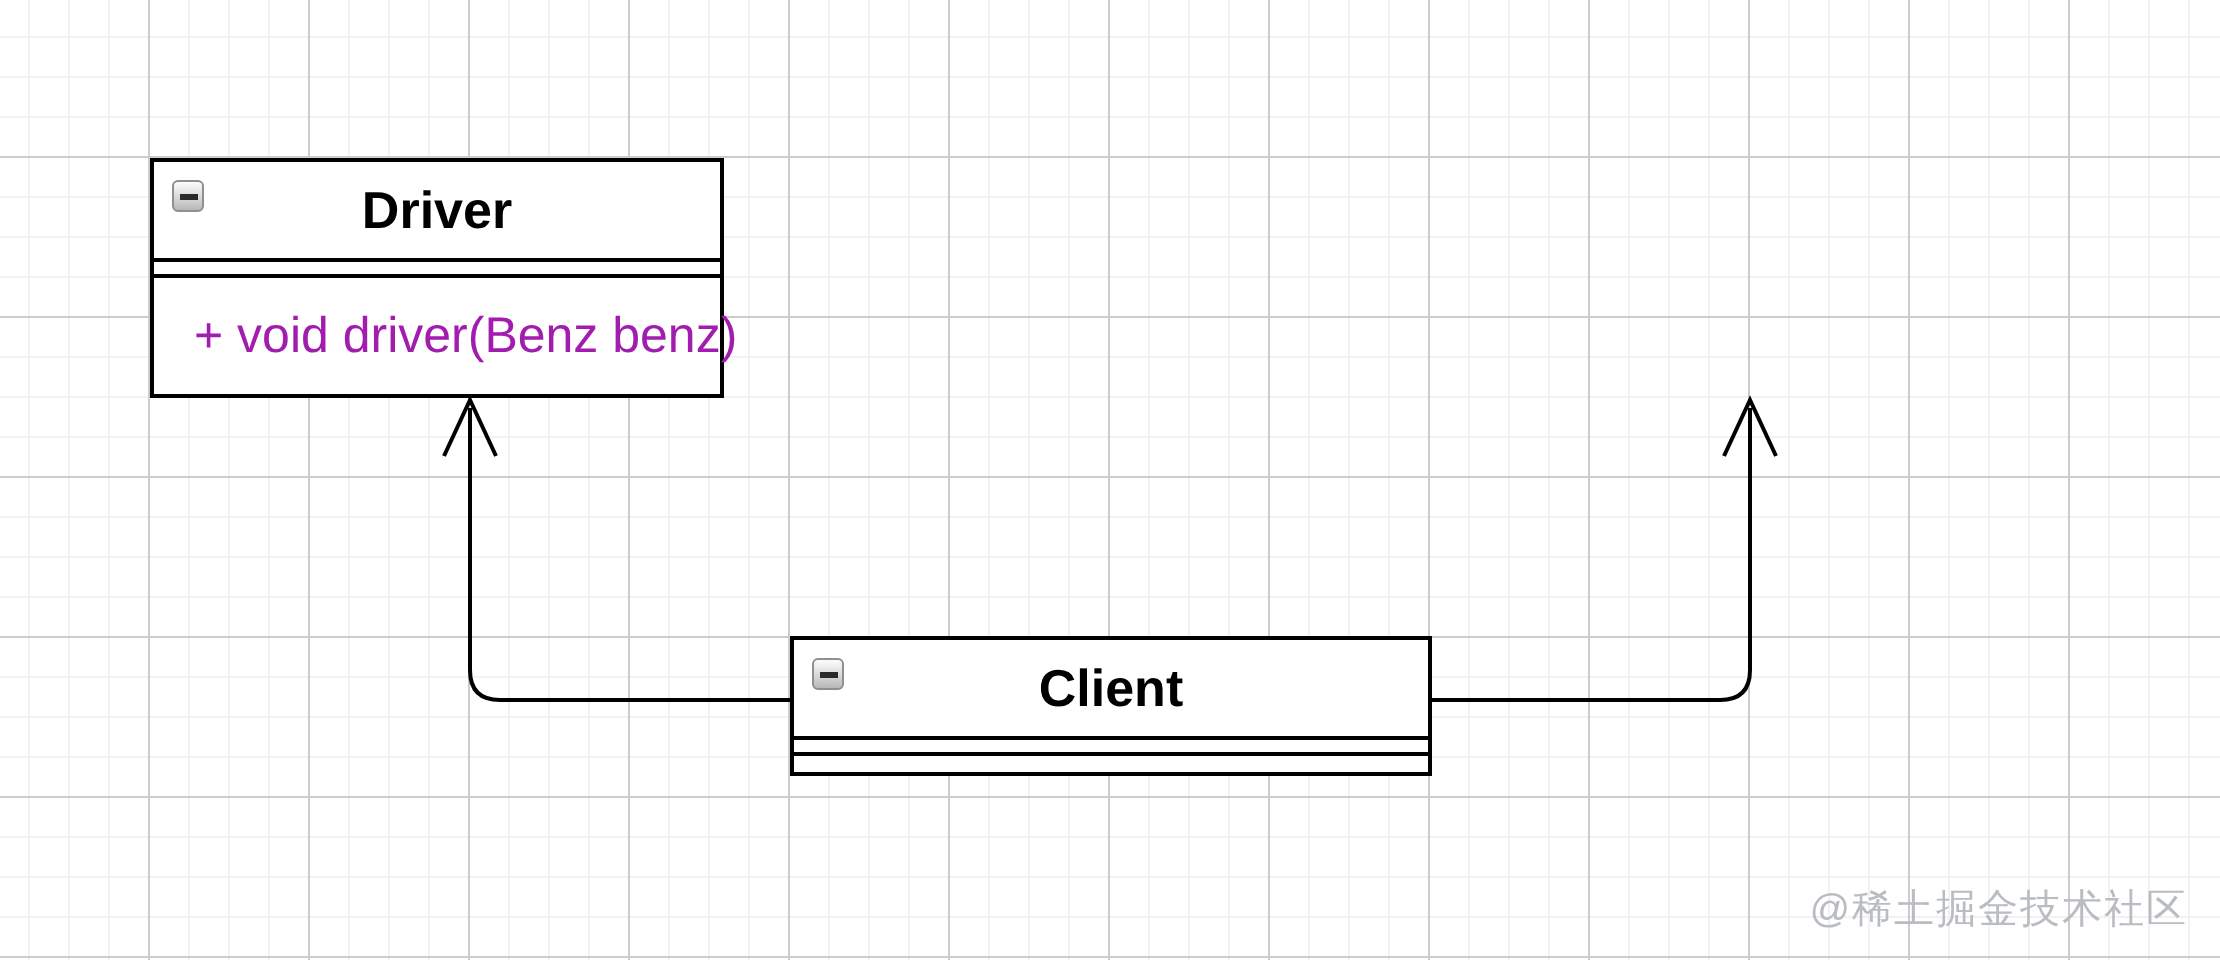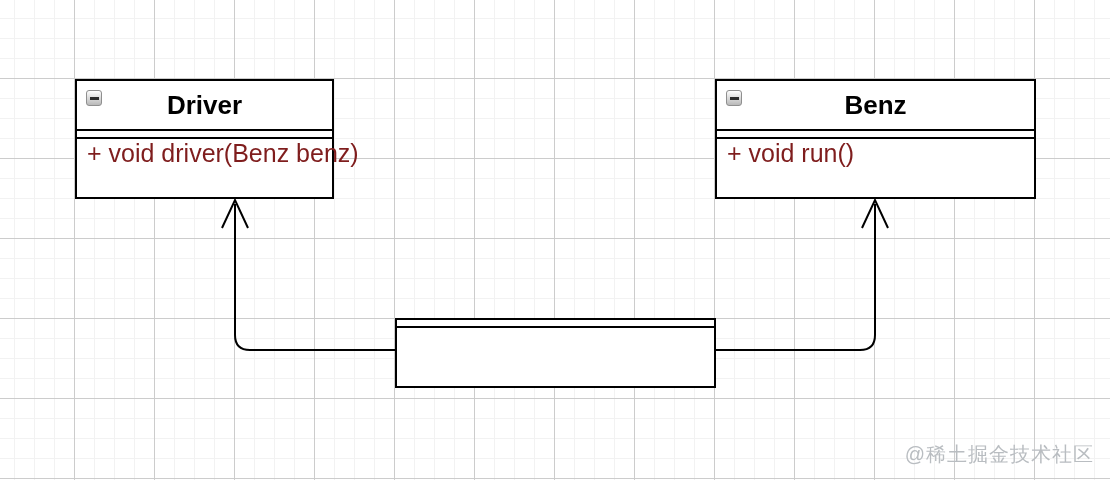--- a/index.html
+++ b/index.html
@@ -28,21 +28,21 @@
   }
   svg.connectors * { pointer-events: visibleStroke; }
   .uml-class {
     position: absolute;
     box-sizing: border-box;
     border: 2px solid #000000;
     background: #ffffff;
     display: flex;
     flex-direction: column;
   }
-  .uml-class.driver { left: 75px;  top: 79px;  width: 259px; height: 120px; }
+  .uml-class.driver { left: 75px;  top: 79px;  width: 287px; height: 120px; }
   .uml-class.benz   { left: 715px; top: 79px;  width: 321px; height: 120px; }
   .uml-class.client { left: 395px; top: 318px; width: 321px; height: 70px; }
   .uml-title {
     position: relative;
     height: 48px;
     flex: 0 0 48px;
     border-bottom: 2px solid #000000;
     display: flex;
     align-items: center;
     justify-content: center;
@@ -67,23 +67,24 @@
     background: #2a2a2a;
   }
   .uml-attrs {
     height: 6px;
     flex: 0 0 6px;
     border-bottom: 2px solid #000000;
   }
   .uml-methods {
     flex: 1 1 auto;
     display: flex;
-    padding-left: 10px;
+    align-items: center;
+    padding-left: 20px;
     font-size: 25px;
-    color: #7f1d1d;
+    color: #a21caf;
     white-space: nowrap;
   }
   .watermark {
     position: absolute;
     right: 16px;
     bottom: 12px;
     font-size: 20px;
     color: #b9bdc1;
     letter-spacing: 1px;
     user-select: none;
@@ -110,33 +111,27 @@
         <span class="minus-bar"></span>
       </span>
       <span>Driver</span>
     </div>
     <div class="uml-attrs"></div>
     <div class="uml-methods">
       <span>+ void driver(Benz benz)</span>
     </div>
   </div>
 
-  <div class="uml-class benz">
+
+  <div class="uml-class client">
     <div class="uml-title">
       <span class="collapse-btn">
         <span class="minus-bar"></span>
       </span>
-      <span>Benz</span>
+      <span>Client</span>
     </div>
-    <div class="uml-attrs"></div>
-    <div class="uml-methods">
-      <span>+ void run()</span>
-    </div>
-  </div>
-
-  <div class="uml-class client">
     <div class="uml-attrs"></div>
     <div class="uml-methods"></div>
   </div>
 
   <div class="watermark">@稀土掘金技术社区</div>
 
 </div>
 
 </body></html>

